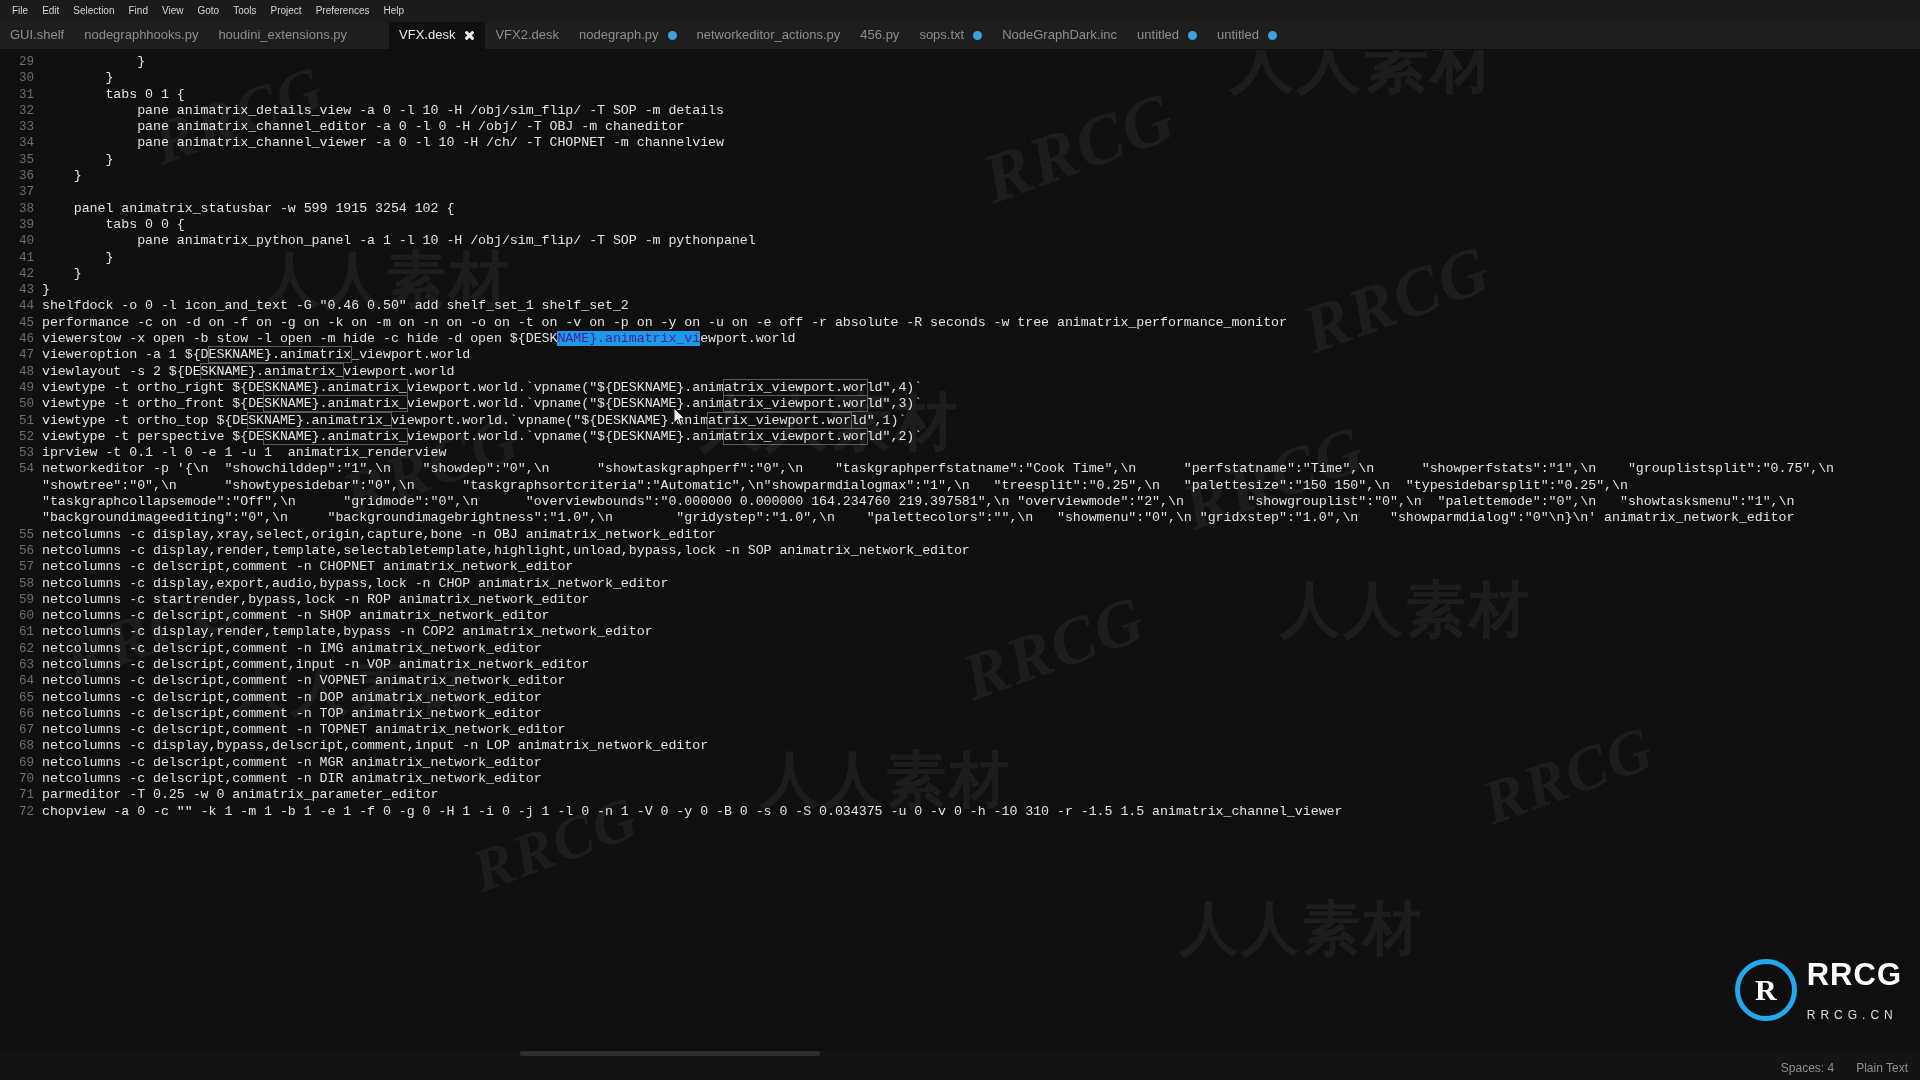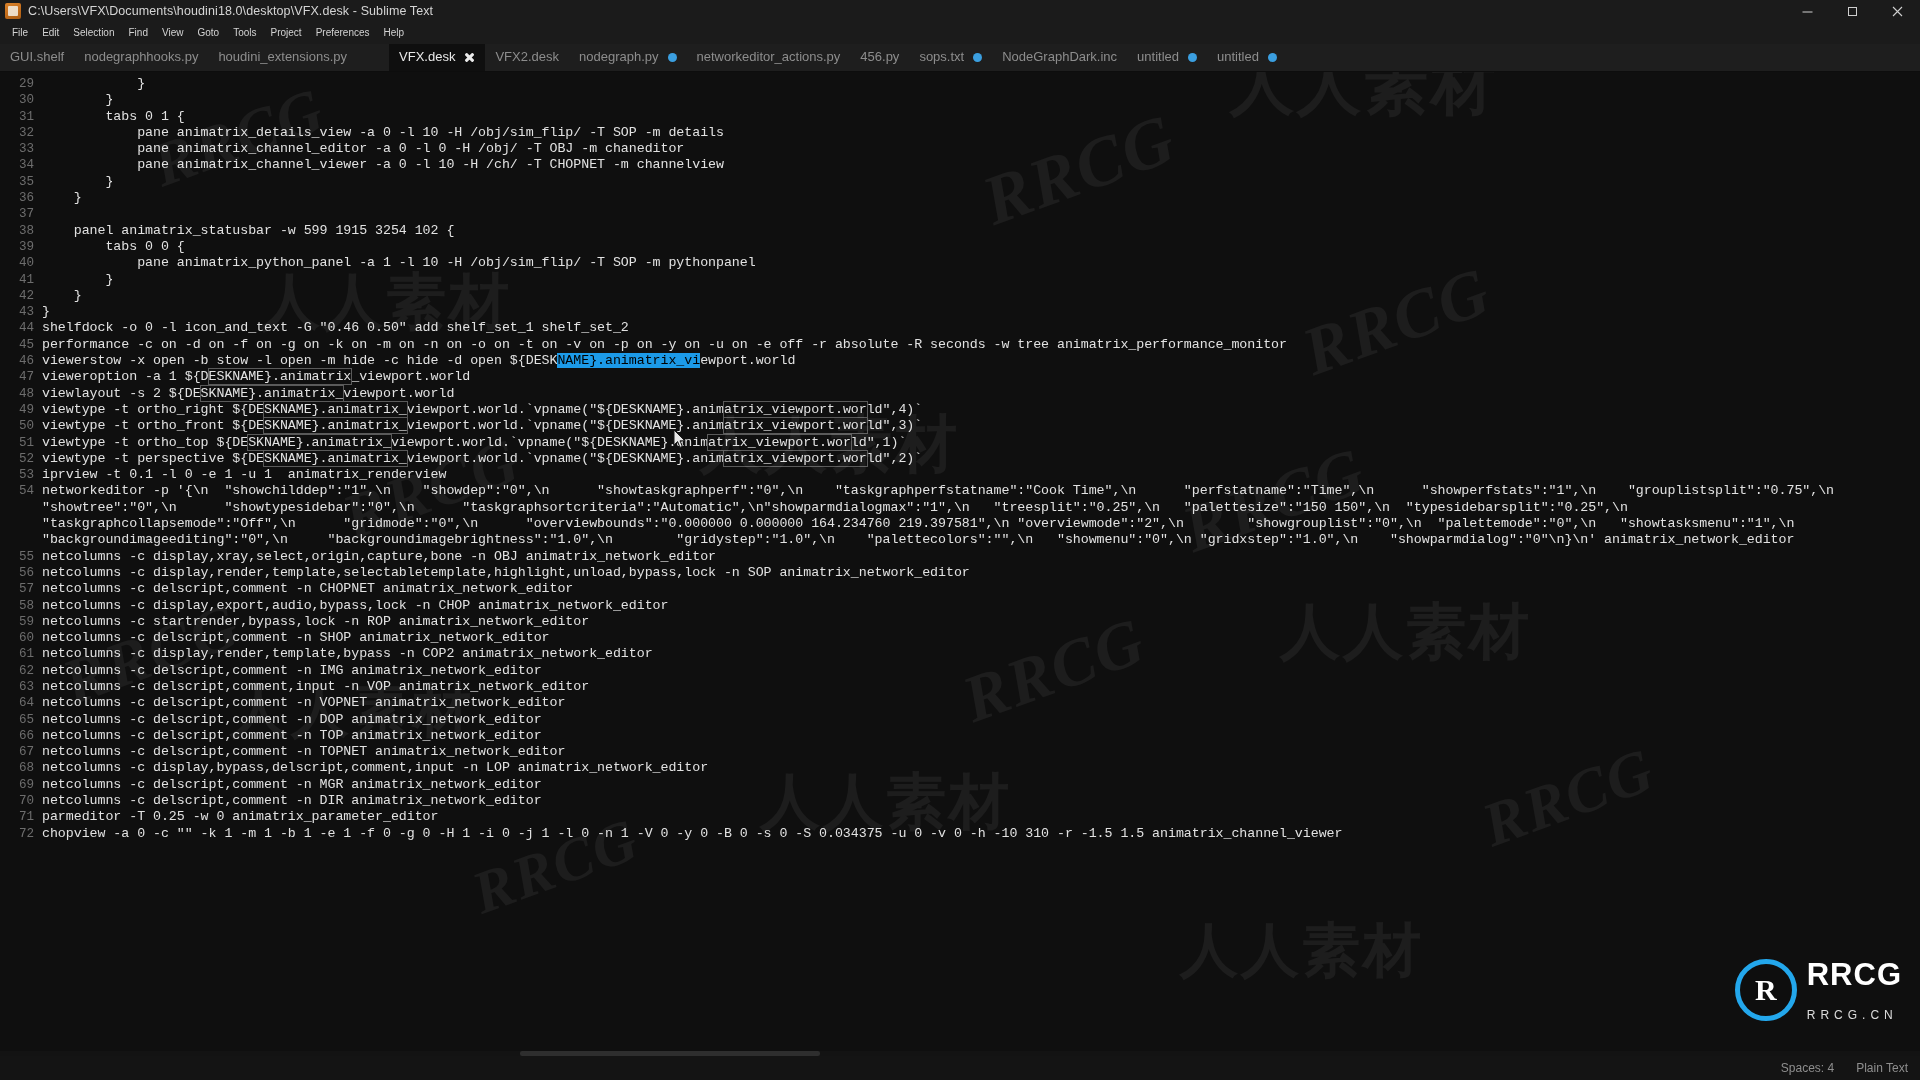--- a/index.html
+++ b/index.html
@@ -165,21 +165,21 @@
   .code {
     flex: 1 1 auto;
     white-space: pre-wrap;
     word-break: break-word;
     padding-right: 10px;
     line-height: 16.3px;
     letter-spacing: -0.05px;
   }
   .sel {
     background: #1c9ae8;
-    color: #000000;
+    color: #4c1d95;
   }
   .occ {
     outline: 1px solid #5a5a5a;
     outline-offset: 0px;
   }
 
   
   .cursor-arrow {
     position: absolute;
     left: 673px; top: 357px;
@@ -291,42 +291,20 @@
     height: 5px; width: 300px;
     background: #2e2e2e;
     border-radius: 2px;
   }
 </style>
 </head>
 <body>
 
 <div id="app">
 
-  <div class="titlebar">
-    <div class="titlebar-icon"></div>
-    <div class="titlebar-title">C:\Users\VFX\Documents\houdini18.0\desktop\VFX.desk - Sublime Text</div>
-    <div class="titlebar-spacer"></div>
-    <div class="winbtns">
-      <div class="winbtn">
-        <svg width="11" height="11" viewBox="0 0 11 11">
-            <rect x="0.5" y="5.5" width="10" height="1" fill="#cfcfcf"></rect>
-          </svg>
-      </div>
-      <div class="winbtn">
-        <svg width="11" height="11" viewBox="0 0 11 11">
-            <rect x="1.5" y="1.5" width="8" height="8" fill="none" stroke="#cfcfcf" stroke-width="1"></rect>
-          </svg>
-      </div>
-      <div class="winbtn close">
-        <svg width="11" height="11" viewBox="0 0 11 11">
-            <path d="M1 1 L10 10 M10 1 L1 10" stroke="#cfcfcf" stroke-width="1.1" fill="none"></path>
-          </svg>
-      </div>
-    </div>
-  </div>
 
   <div class="menubar" id="menubar">
       <div class="menu-item">File</div>
       <div class="menu-item">Edit</div>
       <div class="menu-item">Selection</div>
       <div class="menu-item">Find</div>
       <div class="menu-item">View</div>
       <div class="menu-item">Goto</div>
       <div class="menu-item">Tools</div>
       <div class="menu-item">Project</div>

